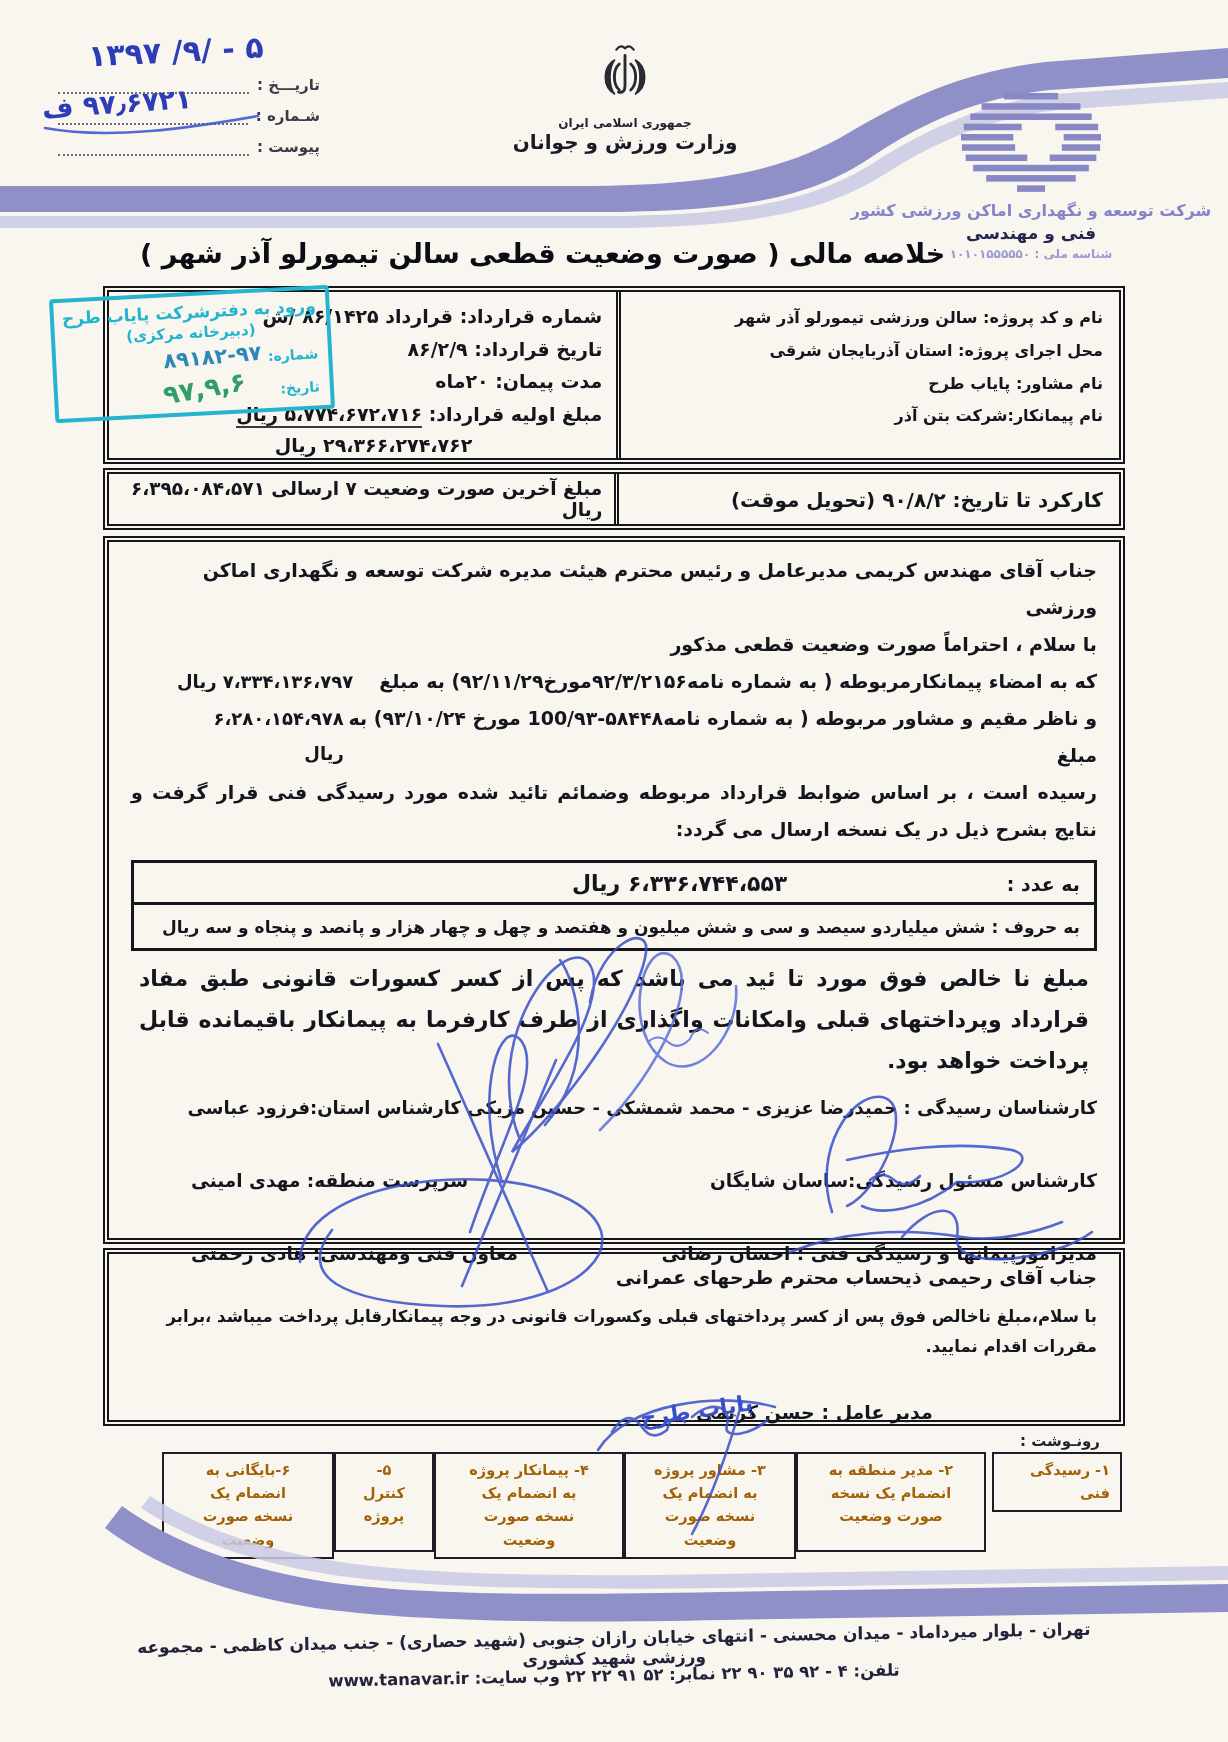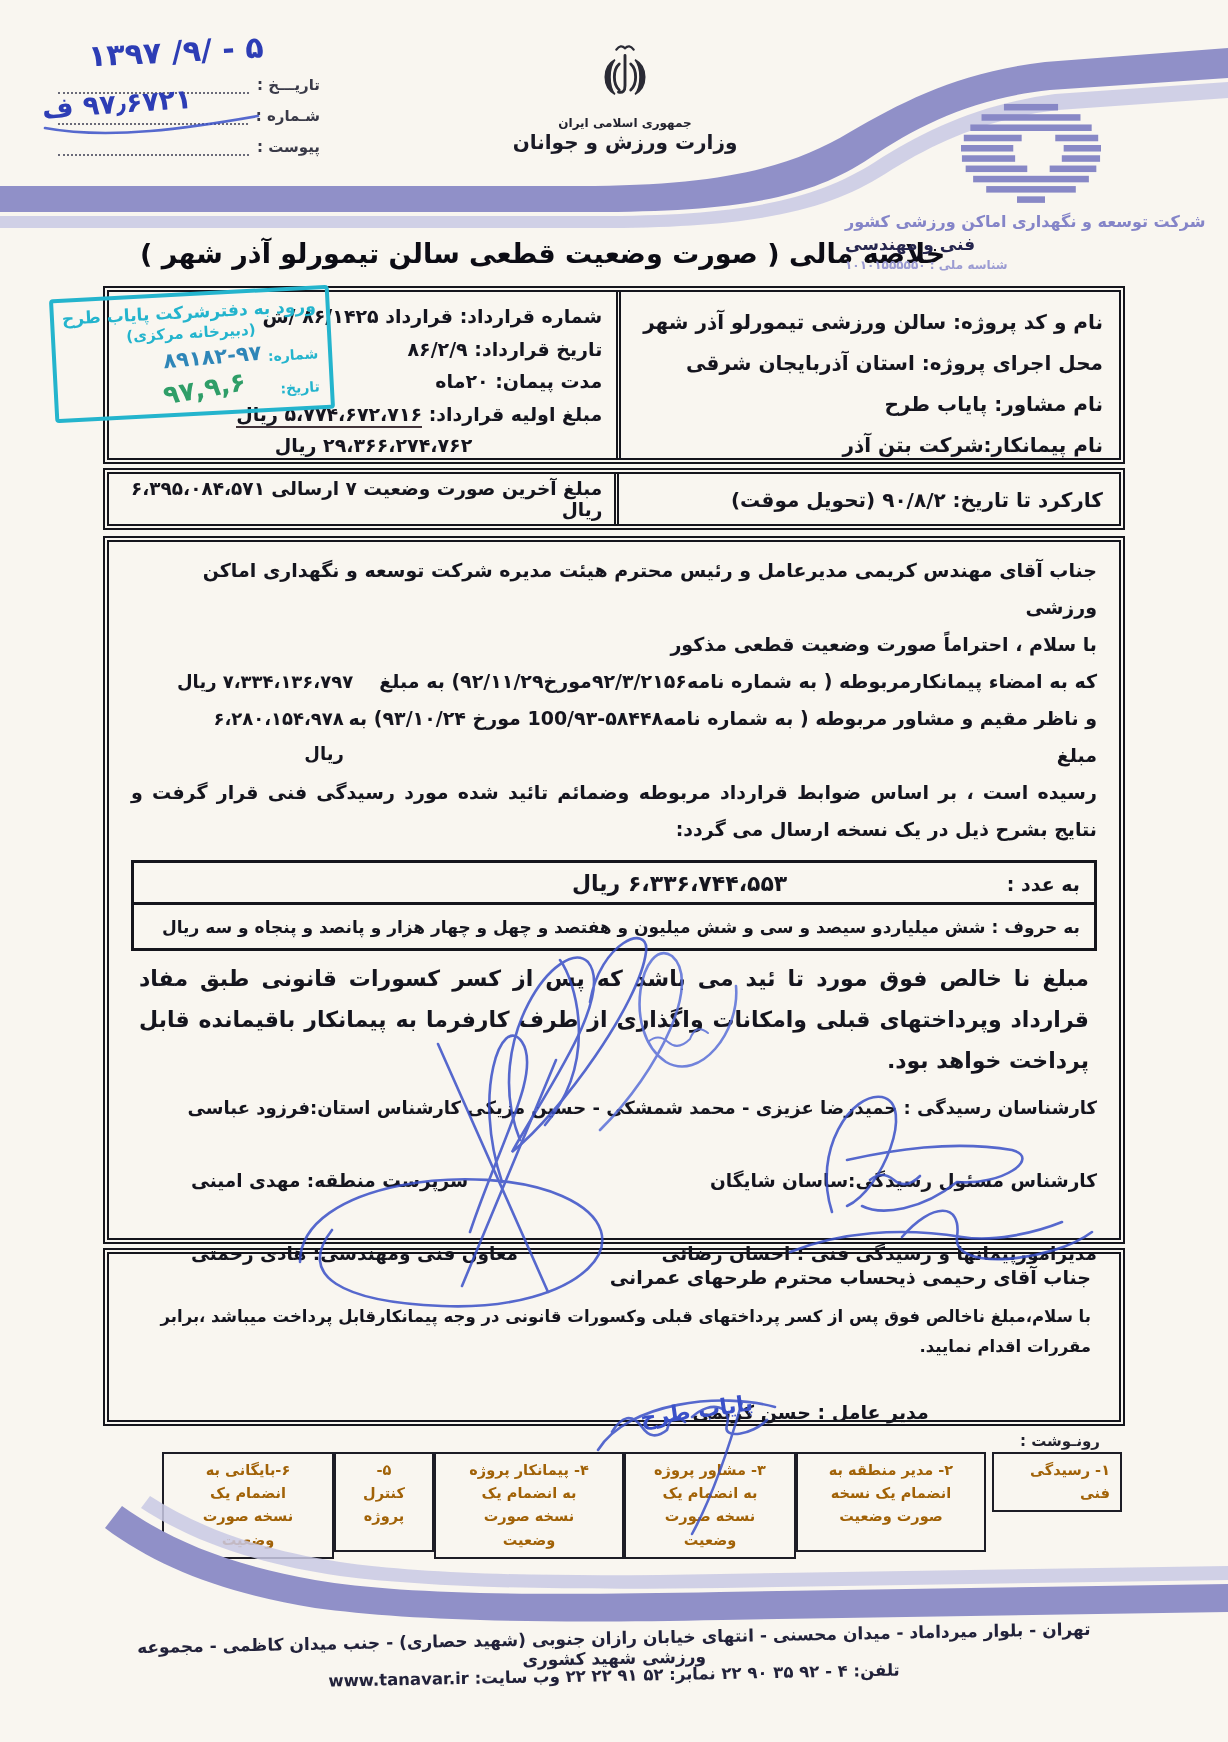--- a/index.html
+++ b/index.html
@@ -15,31 +15,31 @@
   .hdr-fields{left:58px; top:76px; width:262px; font-size:15px; color:#3a3a48; font-weight:600;}
   .fld{display:flex; align-items:flex-end; margin-bottom:13px;}
   .fld .lbl{white-space:nowrap; margin-left:8px;}
   .fld .dots{flex:1; border-bottom:2px dotted #6a6a78; height:14px;}
   .hw{color:#2d3db5; font-weight:bold; letter-spacing:2px;}
   .hw-date{left:88px; top:34px; font-size:30px; transform:rotate(-3deg); direction:ltr;}
   .hw-number{left:42px; top:88px; font-size:27px; transform:rotate(-4deg);}
   .emblem-block{left:500px; top:40px; width:250px; text-align:center;}
   .emblem-cap1{font-size:12px; font-weight:bold; color:#23232e; margin-top:2px;}
   .emblem-cap2{font-size:20px; font-weight:bold; color:#1a1a26;}
-  .logo-block{left:845px; top:96px; width:372px; text-align:left; z-index:3;}
+  .logo-block{left:845px; top:85px; width:372px; text-align:center; z-index:3;}
   .company-name{font-size:16px; font-weight:bold; color:#8585c8; margin-top:4px;}
   .company-dept{font-size:17px; font-weight:bold; color:#26264e; margin-top:3px;}
   .national-id{font-size:12px; font-weight:bold; color:#9b9bd2; margin-top:4px;}
   .doc-title{left:140px; top:238px; width:950px; text-align:left;
     font-size:27px; font-weight:bold; color:#0c0c14;}
   
   .box{position:absolute; border:6px double #15151c; box-sizing:border-box; background:transparent;}
   .boxA{left:103px; top:286px; width:1022px; height:178px; display:flex;}
   .colR{width:49.5%; border-left:5px double #15151c; padding:10px 16px 6px 8px;
-        font-size:20px; font-weight:bold; line-height:2.05;}
+        font-size:16px; font-weight:bold; line-height:2.05;}
   .colL{width:50.5%; padding:8px 14px 4px 10px; font-size:19px; font-weight:bold; line-height:1.72;}
   .contract-amount{border-bottom:2px solid #42343a; padding-bottom:1px;}
   .amount2{padding-right:130px; margin-top:-2px;}
   .boxB{left:103px; top:468px; width:1022px; height:62px; display:flex;}
   .cellR{width:49.5%; border-left:5px double #15151c; padding:14px 16px 0 8px;
          font-size:20px; font-weight:bold;}
   .cellL{width:50.5%; padding:4px 12px 0 8px; font-size:18.5px; font-weight:bold;}
   .boxC{left:103px; top:536px; width:1022px; height:708px; padding:10px 22px; font-size:19px;}
   .boxC .ln{font-weight:bold; line-height:1.95;}
   .amount-line{display:flex; justify-content:space-between; align-items:baseline;
@@ -47,21 +47,21 @@
   .amount-line .amt{font-size:18px; letter-spacing:1px;}
   .closing{font-weight:bold; line-height:1.95; text-align:justify;}
   .inner-box{border:3px solid #15151c; box-sizing:border-box; padding:8px 14px 6px 18px;}
   .num-box{margin-top:12px; display:flex; justify-content:space-between; align-items:baseline;}
   .num-box .num-val{font-size:22px; font-weight:bold; letter-spacing:1px; padding-left:420px;}
   .words-box{margin-top:-3px; font-weight:bold; font-size:17px; line-height:1.7;}
   .note{margin-top:8px; font-size:22px; font-weight:600; line-height:1.85; text-align:justify; padding:0 8px;}
   .reviewers{margin-top:16px; font-size:18px; font-weight:bold;}
   .sig-row{display:flex; justify-content:space-between; font-size:18.5px; font-weight:bold;
            margin-top:52px; padding-left:60px;}
-  .boxD{left:103px; top:1248px; width:1022px; height:178px; padding:12px 28px;}
+  .boxD{left:103px; top:1248px; width:1022px; height:178px; padding:12px 22px;}
   .boxD .heading{font-size:19px; font-weight:bold;}
   .boxD .body{font-size:16.5px; font-weight:bold; margin-top:14px; line-height:1.8;}
   .boxD .md{font-size:19px; font-weight:bold; margin-top:40px; margin-right:17%; display:inline-block;}
   
   .cc-label{right:128px; top:1432px; font-size:15px; font-weight:600; letter-spacing:3px; color:#23232e;}
   .cc-table{right:106px; top:1452px; display:flex; direction:rtl; align-items:flex-start;}
   .cc-cell{border:2.5px solid #1d1d26; box-sizing:border-box; padding:5px 24px;
            font-size:14.5px; font-weight:600; line-height:1.6; text-align:center; color:#a16207;}
   .cc-c1{width:130px; margin-left:6px; text-align:right; padding-right:10px;}
   .cc-c2{width:190px; min-height:100px;}

